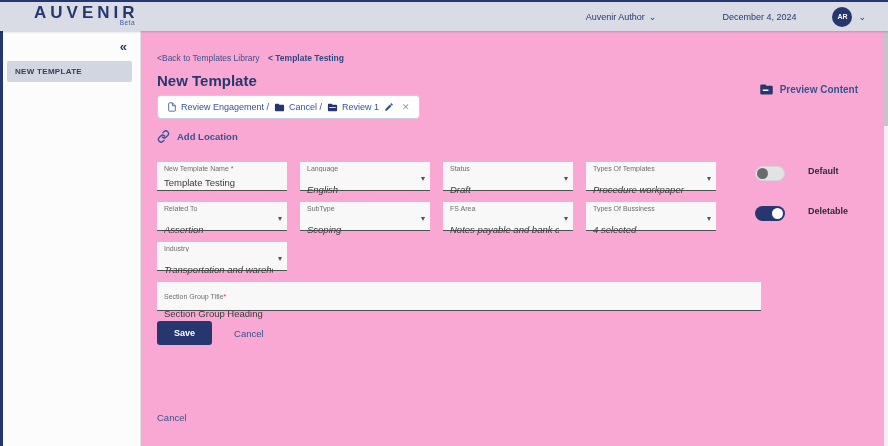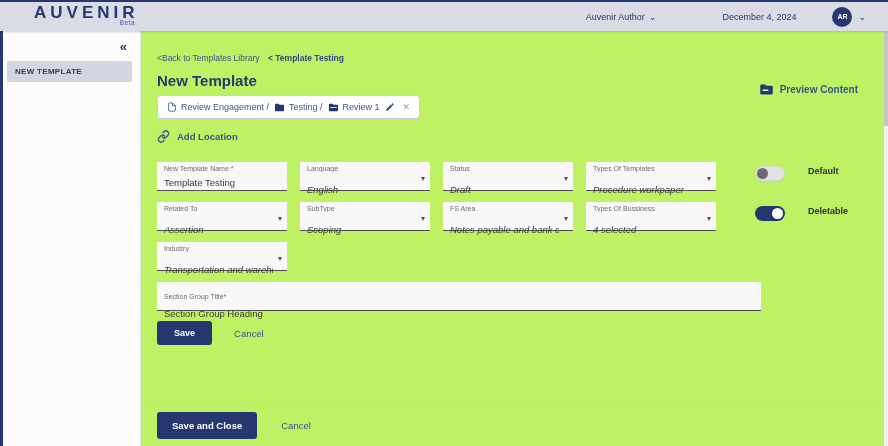--- a/index.html
+++ b/index.html
@@ -24,21 +24,21 @@
   
   .sidebar { position:absolute; top:31px; left:0; width:141px; bottom:0;
              background:#fcfcfd; border-left:3px solid #26376f; border-right:1px solid #e3e3e6; }
   .collapse { position:absolute; top:8px; right:13px; font-size:13px; color:#26376f;
               font-weight:bold; cursor:pointer; }
   .side-item { margin:30px 8px 0 4px; background:#d2d6e0; border-radius:2px;
                padding:6px 8px; font-size:8px; font-weight:bold; color:#363c52;
                letter-spacing:.3px; cursor:pointer; }
 
   
-  .main { position:absolute; top:31px; left:141px; right:4px; bottom:0; background:#bef264; }
+  .main { position:absolute; top:31px; left:141px; right:4px; bottom:0; background:#f9a8d4; }
 
   .breadcrumb { position:absolute; top:22px; left:16px; font-size:8.5px; color:#35548f; }
   .bc-back { cursor:pointer; }
   .bc-current { font-weight:bold; margin-left:6px; color:#2e4a85; }
 
   .page-title { position:absolute; top:41px; left:16px; font-size:15px; font-weight:bold; color:#26376f; }
 
   .preview-btn { position:absolute; top:51px; right:26px; display:flex; align-items:center; gap:6px;
                  font-size:10px; color:#35548f; font-weight:bold; cursor:pointer; }
 
@@ -149,21 +149,21 @@
           </svg>
       </span>
       <span>Review Engagement /</span>
     </span>
     <span class="seg">
       <span style="display:flex;">
         <svg viewBox="0 0 24 24" width="11" height="11">
             <path fill="#26376f" d="M10 4H4a2 2 0 0 0-2 2v12a2 2 0 0 0 2 2h16a2 2 0 0 0 2-2V8a2 2 0 0 0-2-2h-8l-2-2z"></path>
           </svg>
       </span>
-      <span>Testing /</span>
+      <span>Cancel /</span>
     </span>
     <span class="seg">
       <span style="display:flex;">
         <svg viewBox="0 0 24 24" width="11" height="11">
             <path fill="#26376f" d="M10 4H4a2 2 0 0 0-2 2v12a2 2 0 0 0 2 2h16a2 2 0 0 0 2-2V8a2 2 0 0 0-2-2h-8l-2-2z"></path>
             <rect x="5" y="11" width="14" height="1.8" fill="#fff"></rect>
           </svg>
       </span>
       <span>Review 1</span>
     </span>
@@ -258,20 +258,19 @@
     </div>
   </div>
 
   <div class="save-row">
     <button class="btn-navy">Save</button>
     <span class="link-cancel">Cancel</span>
   </div>
 
   <div class="footer-sep"></div>
   <div class="footer-row">
-    <button class="btn-navy big">Save and Close</button>
     <span class="link-cancel">Cancel</span>
   </div>
 </div>
 
 <div class="scrollbar">
   <div class="scroll-thumb"></div>
 </div>
 
 </body></html>

